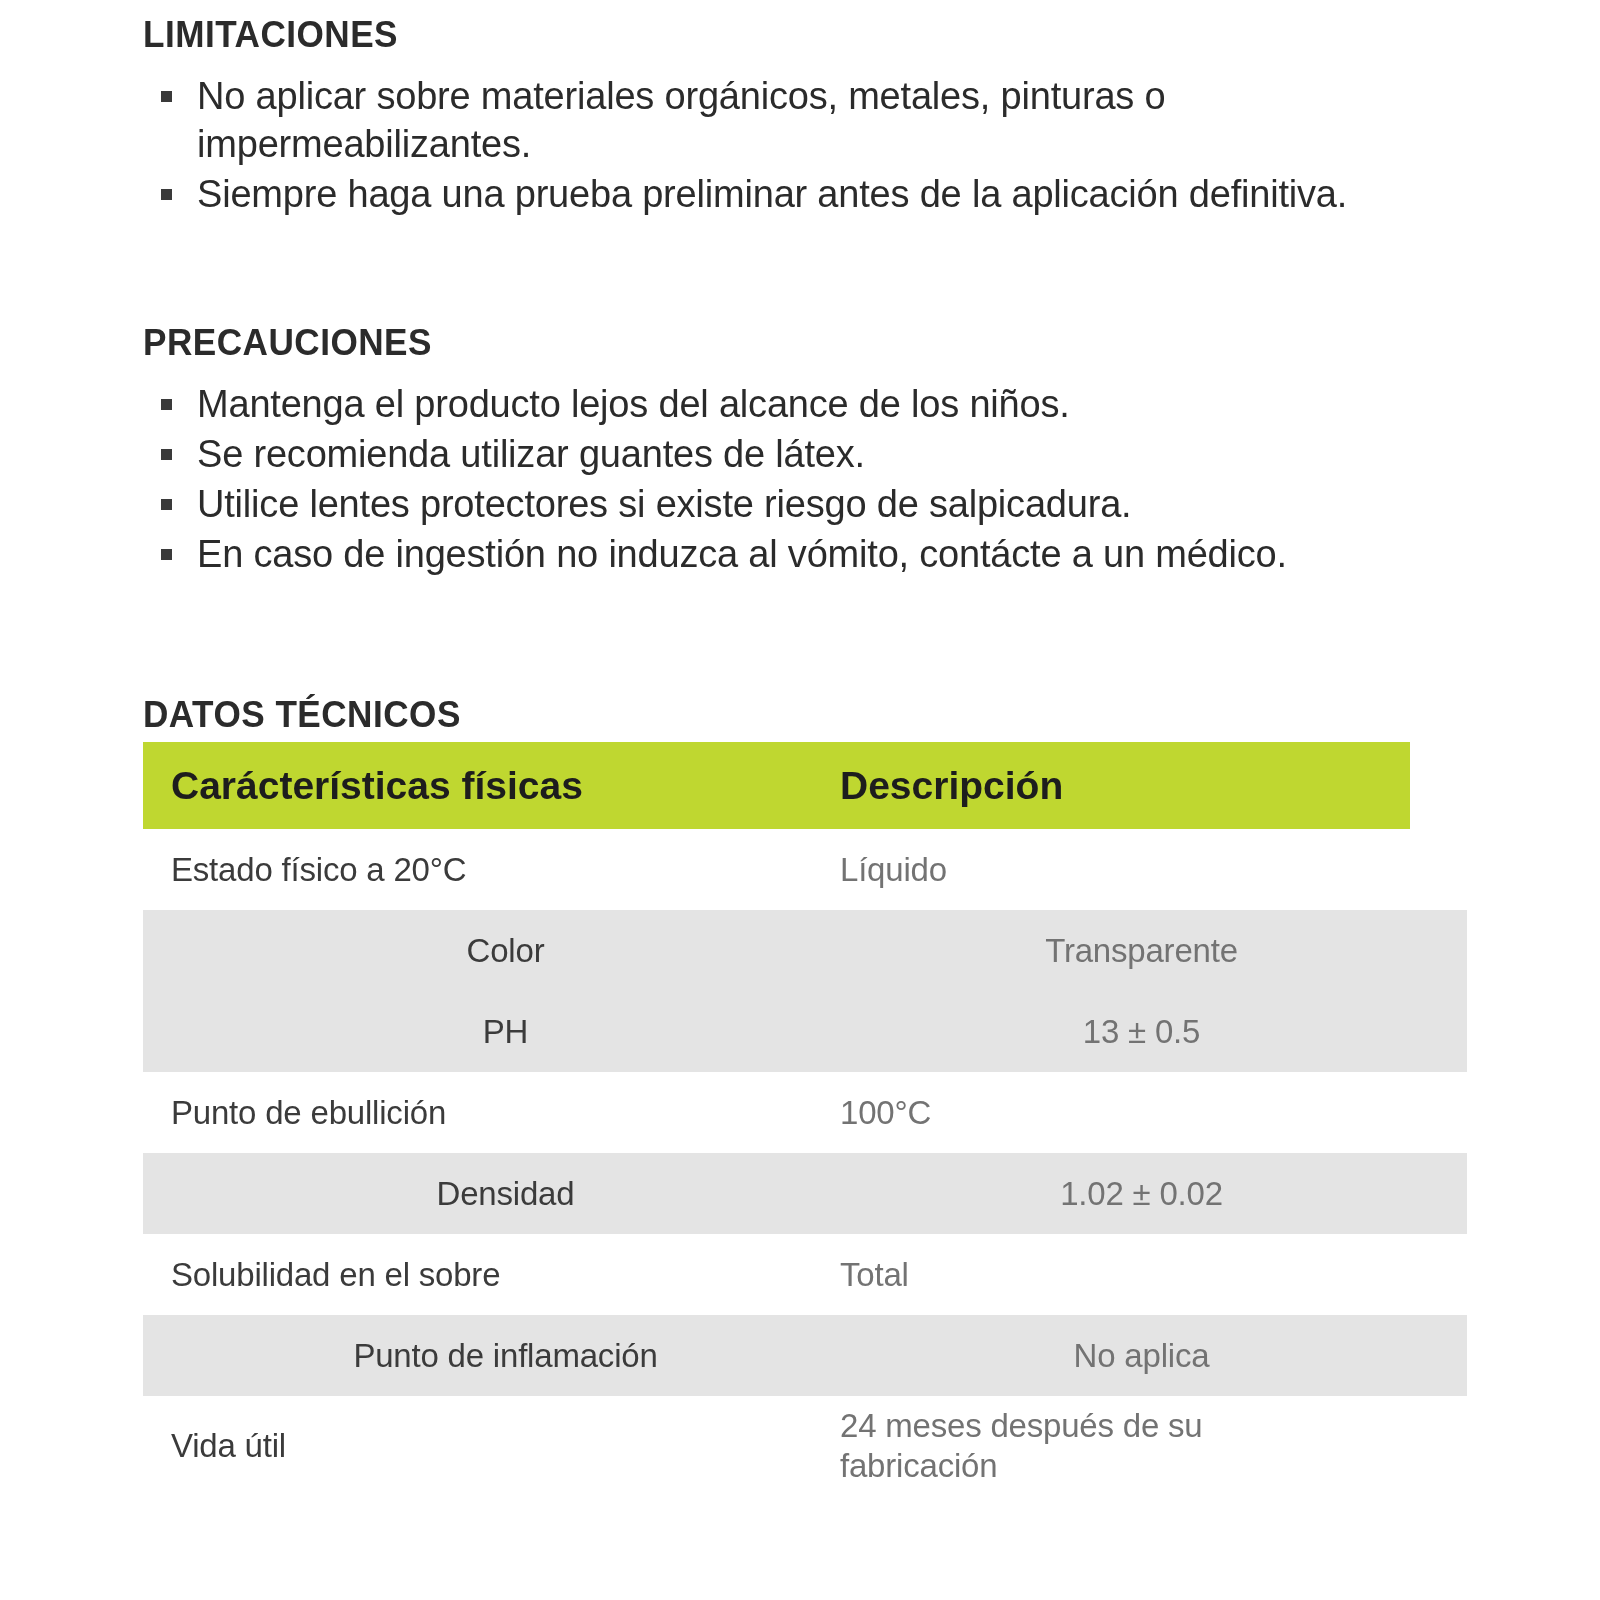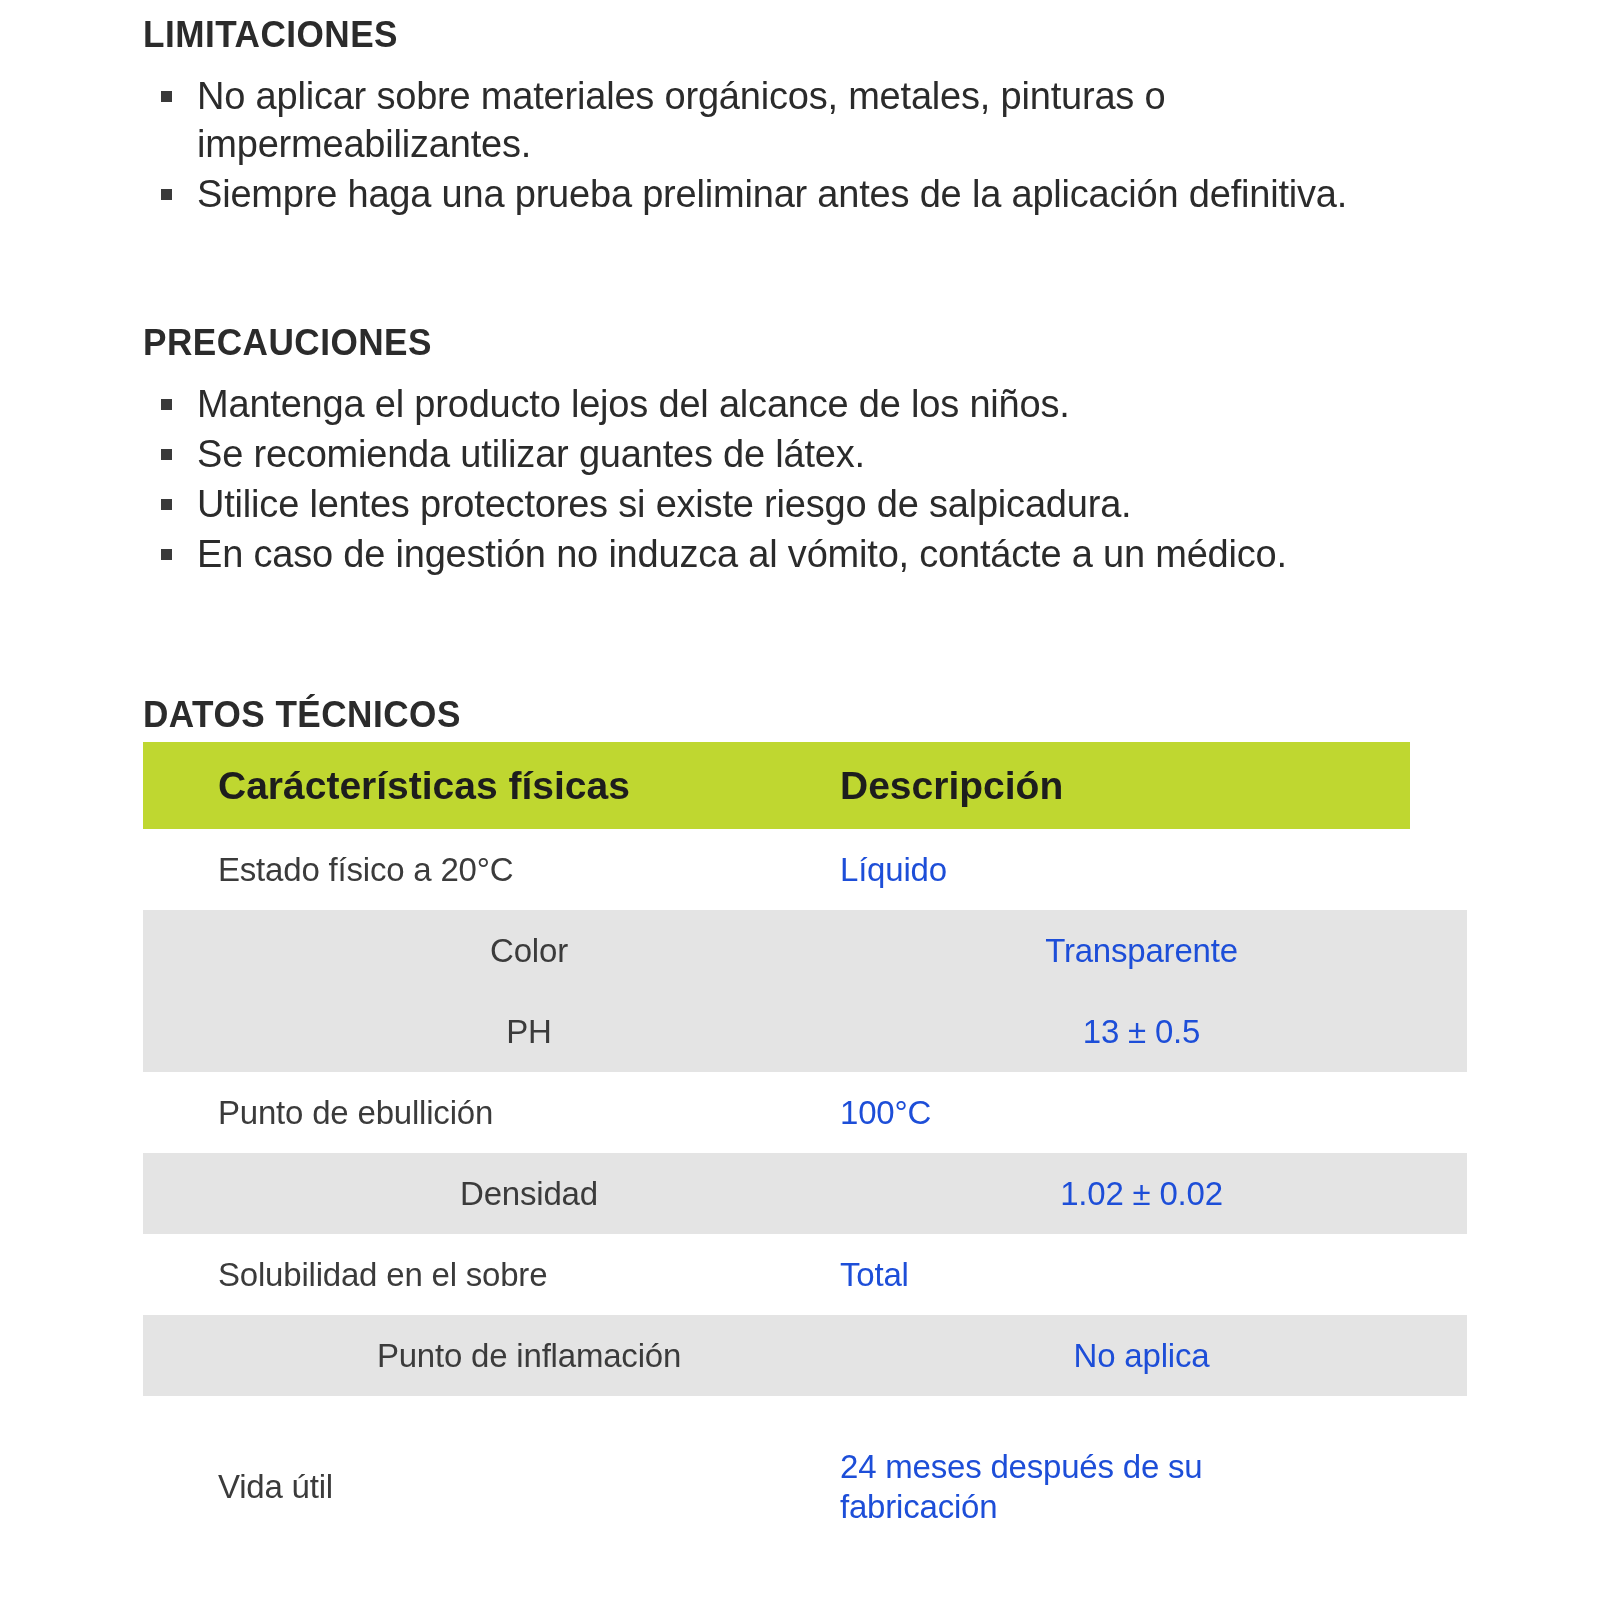--- a/index.html
+++ b/index.html
@@ -98,37 +98,36 @@
   }
   .tech-row.shaded {
     background: #e4e4e4;
     text-align: center;
   }
   .tech-row.plain {
     background: #ffffff;
   }
   .tech-row.tall {
     min-height: 100px;
-    margin-top: 41px;
   }
 
   .cell-feature {
     width: 697px;
-    padding-left: 75px;
+    padding-left: 28px;
     box-sizing: border-box;
     font-size: 33px;
     color: #3b3b3b;
     letter-spacing: -0.2px;
   }
   .cell-description {
     flex: 1;
     padding-right: 24px;
     box-sizing: border-box;
     font-size: 33px;
-    color: #1d4ed8;
+    color: #737373;
     letter-spacing: -0.2px;
     line-height: 40px;
   }
 
   .header-row .cell-feature,
   .header-row .cell-description {
     font-family: "Liberation Sans Narrow", "Liberation Sans", sans-serif;
     font-weight: 700;
     font-size: 39px;
     color: #1d1d1d;

